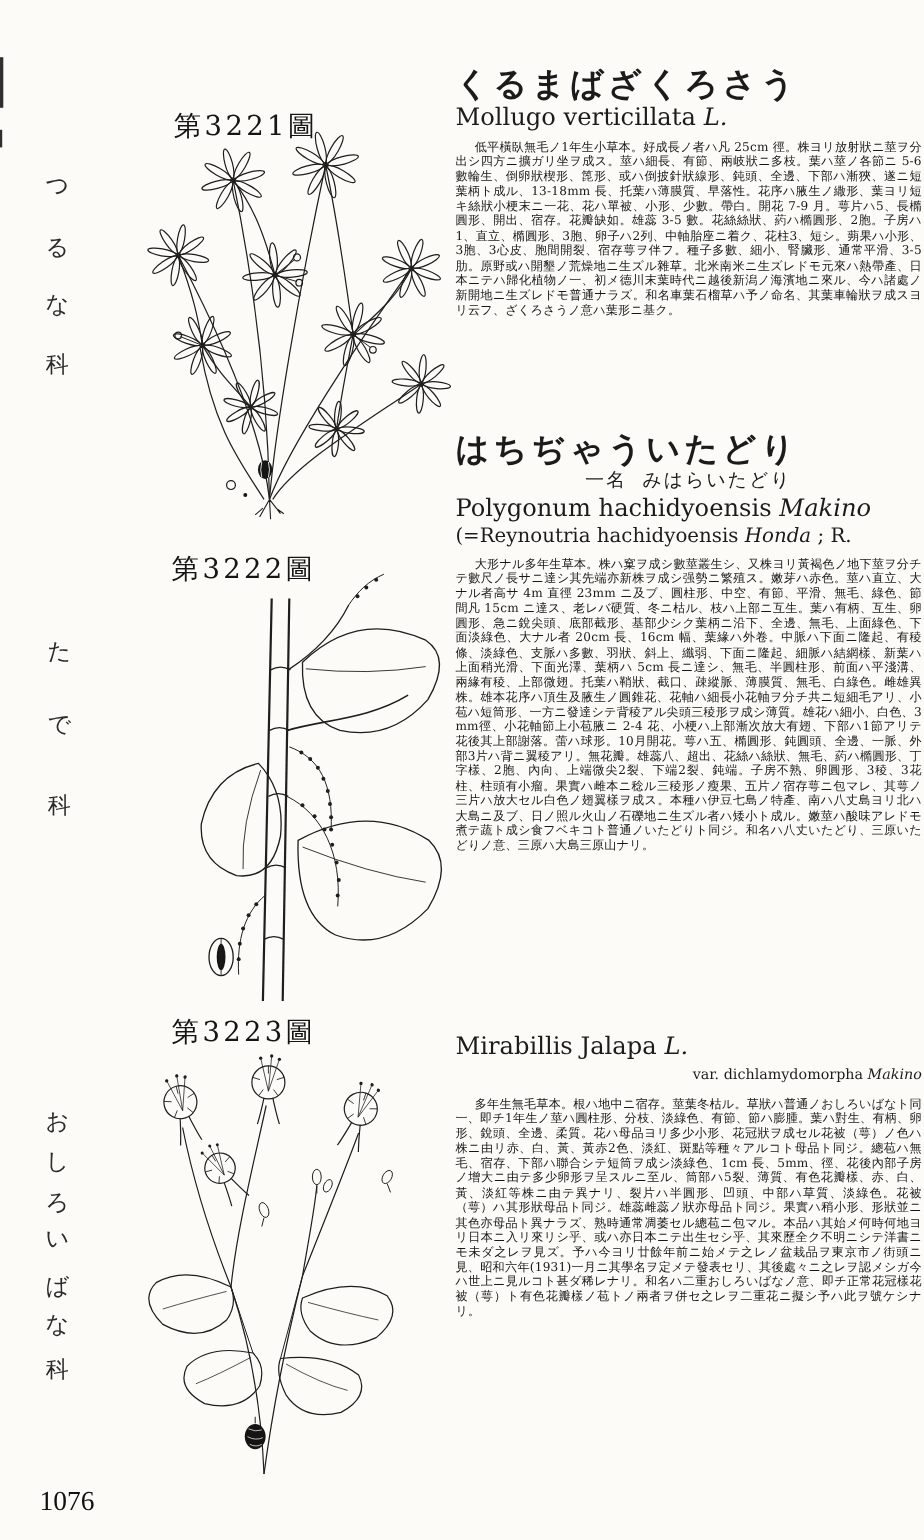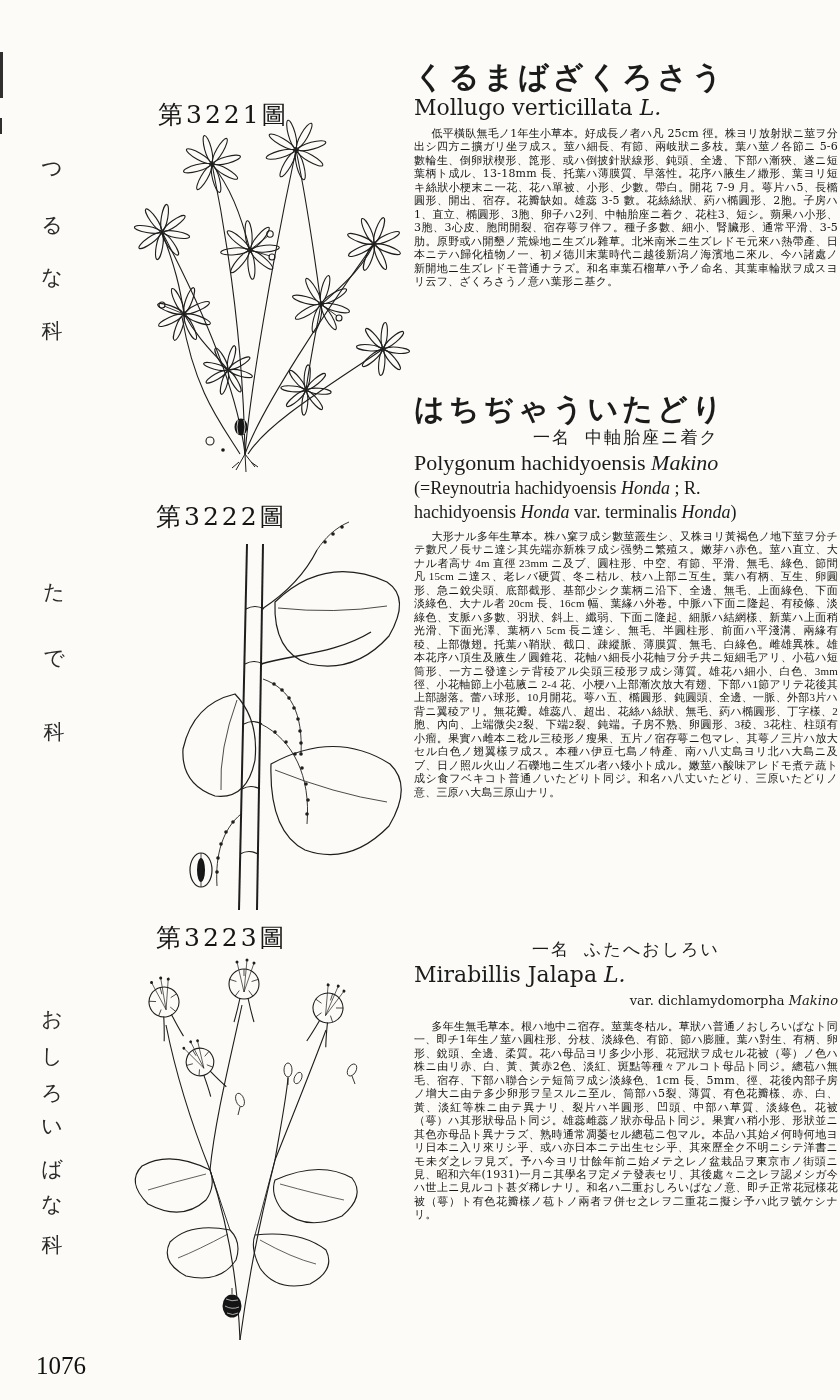--- a/index.html
+++ b/index.html
@@ -221,29 +221,27 @@
   </div>
 
   <div class="page-number" style="left:36px;top:1352px;font-family:Liberation Serif, serif;">1076</div>
 
   <div class="entry" style="top:60px;">
     <h1 class="entry-title">くるまばざくろさう</h1>
     <div class="entry-latin"><span>Mollugo verticillata </span><span class="it">L.</span></div>
     <p class="entry-body">低平橫臥無毛ノ1年生小草本。好成長ノ者ハ凡 25cm 徑。株ヨリ放射狀ニ莖ヲ分出シ四方ニ擴ガリ坐ヲ成ス。莖ハ細長、有節、兩岐狀ニ多枝。葉ハ莖ノ各節ニ 5-6 數輪生、倒卵狀楔形、箆形、或ハ倒披針狀線形、鈍頭、全邊、下部ハ漸狹、遂ニ短葉柄ト成ル、13-18mm 長、托葉ハ薄膜質、早落性。花序ハ腋生ノ繖形、葉ヨリ短キ絲狀小梗末ニ一花、花ハ單被、小形、少數。帶白。開花 7-9 月。萼片ハ5、長橢圓形、開出、宿存。花瓣缺如。雄蕊 3-5 數。花絲絲狀、葯ハ橢圓形、2胞。子房ハ1、直立、橢圓形、3胞、卵子ハ2列、中軸胎座ニ着ク、花柱3、短シ。蒴果ハ小形、3胞、3心皮、胞間開裂、宿存萼ヲ伴フ。種子多數、細小、腎臟形、通常平滑、3-5肋。原野或ハ開墾ノ荒燥地ニ生ズル雜草。北米南米ニ生ズレドモ元來ハ熱帶產、日本ニテハ歸化植物ノ一、初メ德川末葉時代ニ越後新潟ノ海濱地ニ來ル、今ハ諸處ノ新開地ニ生ズレドモ普通ナラズ。和名車葉石榴草ハ予ノ命名、其葉車輪狀ヲ成スヨリ云フ、ざくろさうノ意ハ葉形ニ基ク。</p>
   </div>
 
-  <div class="entry" style="top:392px;font-family:Liberation Serif, serif;">
+  <div class="entry" style="top:392px;">
     <h1 class="entry-title">はちぢゃういたどり</h1>
-    <div class="entry-alias"><span>一名</span><span class="alias-name">中軸胎座ニ着ク</span></div>
+    <div class="entry-alias"><span>一名</span><span class="alias-name">みはらいたどり</span></div>
     <div class="entry-latin"><span>Polygonum hachidyoensis </span><span class="it">Makino</span></div>
     <div class="entry-syn"><span>(=Reynoutria hachidyoensis </span><span class="it">Honda</span><span> ; R.</span></div>
-    <div class="entry-syn"><span>hachidyoensis </span><span class="it">Honda</span><span> var. terminalis </span><span class="it">Honda</span><span>)</span></div>
     <p class="entry-body">大形ナル多年生草本。株ハ窠ヲ成シ數莖叢生シ、又株ヨリ黃褐色ノ地下莖ヲ分チテ數尺ノ長サニ達シ其先端亦新株ヲ成シ强勢ニ繁殖ス。嫩芽ハ赤色。莖ハ直立、大ナル者高サ 4m 直徑 23mm ニ及ブ、圓柱形、中空、有節、平滑、無毛、綠色、節間凡 15cm ニ達ス、老レバ硬質、冬ニ枯ル、枝ハ上部ニ互生。葉ハ有柄、互生、卵圓形、急ニ銳尖頭、底部截形、基部少シク葉柄ニ沿下、全邊、無毛、上面綠色、下面淡綠色、大ナル者 20cm 長、16cm 幅、葉緣ハ外卷。中脈ハ下面ニ隆起、有稜條、淡綠色、支脈ハ多數、羽狀、斜上、纖弱、下面ニ隆起、細脈ハ結網樣、新葉ハ上面稍光滑、下面光澤、葉柄ハ 5cm 長ニ達シ、無毛、半圓柱形、前面ハ平淺溝、兩緣有稜、上部微翅。托葉ハ鞘狀、截口、疎縱脈、薄膜質、無毛、白綠色。雌雄異株。雄本花序ハ頂生及腋生ノ圓錐花、花軸ハ細長小花軸ヲ分チ共ニ短細毛アリ、小苞ハ短筒形、一方ニ發達シテ背稜アル尖頭三稜形ヲ成シ薄質。雄花ハ細小、白色、3mm徑、小花軸節上小苞腋ニ 2-4 花、小梗ハ上部漸次放大有翅、下部ハ1節アリテ花後其上部謝落。蕾ハ球形。10月開花。萼ハ五、橢圓形、鈍圓頭、全邊、一脈、外部3片ハ背ニ翼稜アリ。無花瓣。雄蕊八、超出、花絲ハ絲狀、無毛、葯ハ橢圓形、丁字樣、2胞、內向、上端微尖2裂、下端2裂、鈍端。子房不熟、卵圓形、3稜、3花柱、柱頭有小瘤。果實ハ雌本ニ稔ル三稜形ノ瘦果、五片ノ宿存萼ニ包マレ、其萼ノ三片ハ放大セル白色ノ翅翼樣ヲ成ス。本種ハ伊豆七島ノ特產、南ハ八丈島ヨリ北ハ大島ニ及ブ、日ノ照ル火山ノ石礫地ニ生ズル者ハ矮小ト成ル。嫩莖ハ酸味アレドモ煮テ蔬ト成シ食フベキコト普通ノいたどりト同ジ。和名ハ八丈いたどり、三原いたどりノ意、三原ハ大島三原山ナリ。</p>
   </div>
 
   <div class="entry" style="top:938px;">
-    <div class="entry-alias"><span>一名</span><span class="alias-name">ふたへおしろい</span></div>
     <div class="entry-latin"><span>Mirabillis Jalapa </span><span class="it">L.</span></div>
     <div class="entry-var"><span>var.  dichlamydomorpha </span><span class="it">Makino</span></div>
     <p class="entry-body">多年生無毛草本。根ハ地中ニ宿存。莖葉冬枯ル。草狀ハ普通ノおしろいばなト同一、即チ1年生ノ莖ハ圓柱形、分枝、淡綠色、有節、節ハ膨腫。葉ハ對生、有柄、卵形、銳頭、全邊、柔質。花ハ母品ヨリ多少小形、花冠狀ヲ成セル花被（萼）ノ色ハ株ニ由リ赤、白、黃、黃赤2色、淡紅、斑點等種々アルコト母品ト同ジ。總苞ハ無毛、宿存、下部ハ聯合シテ短筒ヲ成シ淡綠色、1cm 長、5mm、徑、花後內部子房ノ增大ニ由テ多少卵形ヲ呈スルニ至ル、筒部ハ5裂、薄質、有色花瓣樣、赤、白、黃、淡紅等株ニ由テ異ナリ、裂片ハ半圓形、凹頭、中部ハ草質、淡綠色。花被（萼）ハ其形狀母品ト同ジ。雄蕊雌蕊ノ狀亦母品ト同ジ。果實ハ稍小形、形狀並ニ其色亦母品ト異ナラズ、熟時通常凋萎セル總苞ニ包マル。本品ハ其始メ何時何地ヨリ日本ニ入リ來リシ乎、或ハ亦日本ニテ出生セシ乎、其來歷全ク不明ニシテ洋書ニモ未ダ之レヲ見ズ。予ハ今ヨリ廿餘年前ニ始メテ之レノ盆栽品ヲ東京市ノ街頭ニ見、昭和六年(1931)一月ニ其學名ヲ定メテ發表セリ、其後處々ニ之レヲ認メシガ今ハ世上ニ見ルコト甚ダ稀レナリ。和名ハ二重おしろいばなノ意、即チ正常花冠樣花被（萼）ト有色花瓣樣ノ苞トノ兩者ヲ併セ之レヲ二重花ニ擬シ予ハ此ヲ號ケシナリ。</p>
   </div>
 
 </div>
 
 </body></html>

